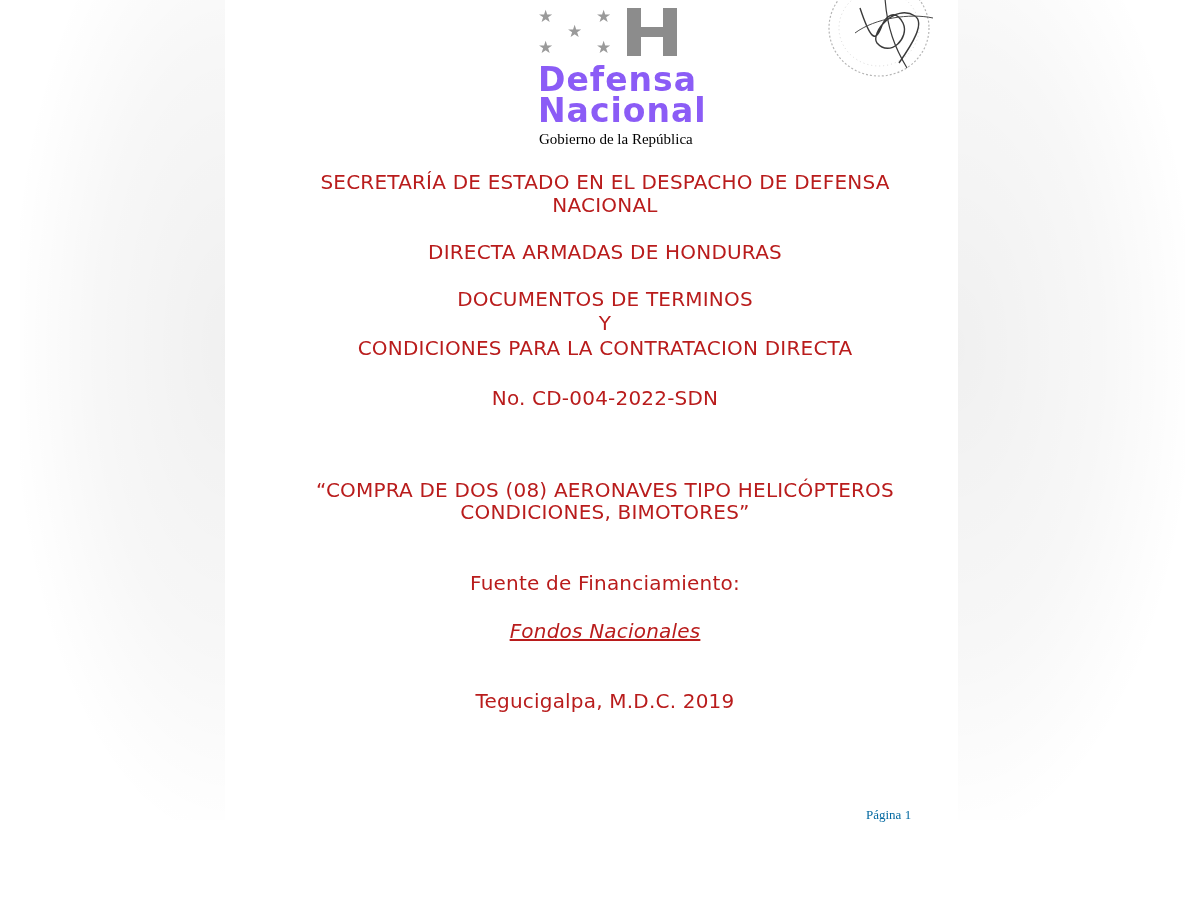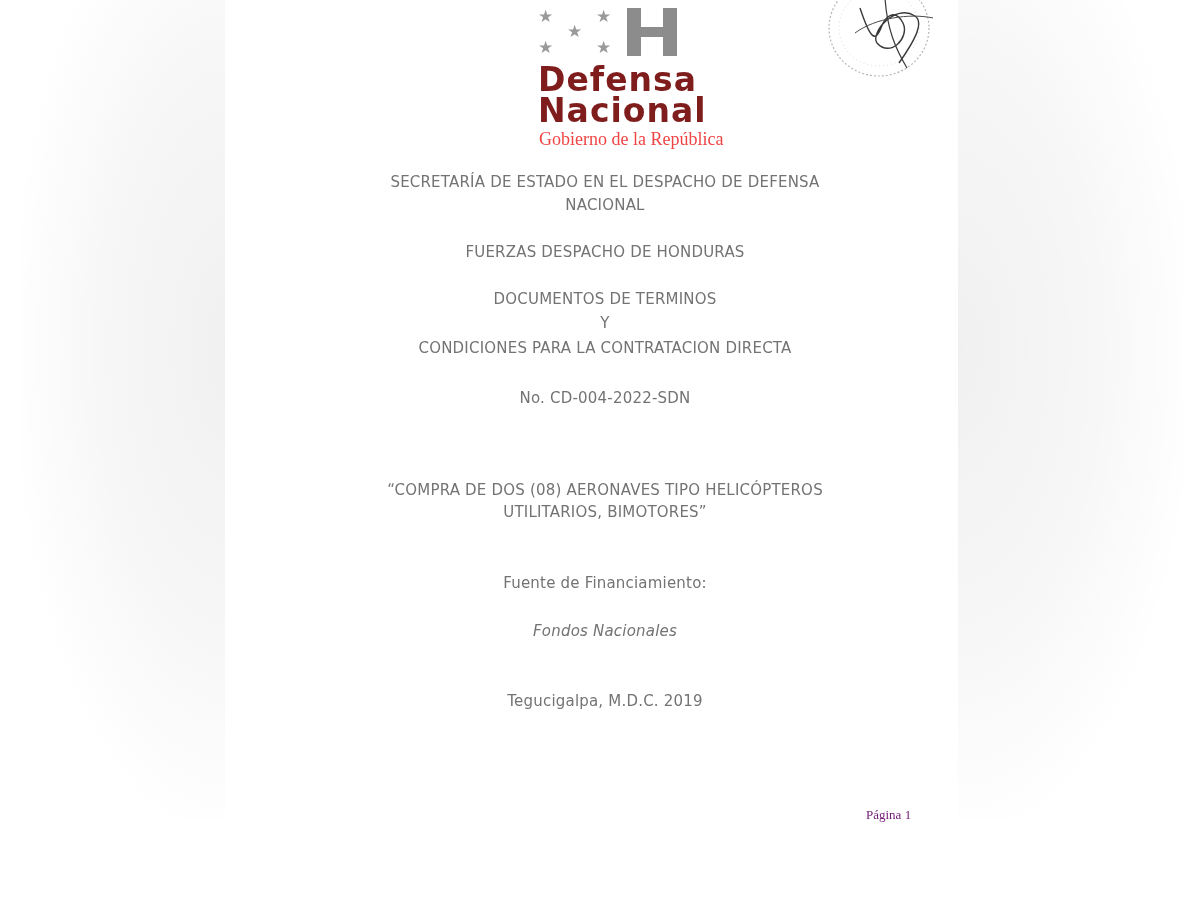--- a/index.html
+++ b/index.html
@@ -24,37 +24,37 @@
   .stars { position:absolute; left:0; top:0; width:80px; height:52px; }
   .star { position:absolute; color:#9a9a9a; font-size:17px; line-height:17px; }
   .logo-h {
     position:absolute; left:89px; top:4px; width:50px; height:48px;
   }
   .logo-h .bar-l { position:absolute; left:0; top:0; width:14px; height:48px; background:#8c8c8c; }
   .logo-h .bar-r { position:absolute; right:0; top:0; width:14px; height:48px; background:#8c8c8c; }
   .logo-h .bar-m { position:absolute; left:14px; top:19px; width:22px; height:10px; background:#8c8c8c; }
   .logo-title {
     position:absolute; left:0; top:60px; font-family:"DejaVu Sans", sans-serif;
-    font-weight:bold; color:#7f1d1d; font-size:33px; line-height:31px; letter-spacing:1px;
+    font-weight:bold; color:#8b5cf6; font-size:33px; line-height:31px; letter-spacing:1px;
   }
   .logo-sub {
     position:absolute; left:1px; top:127px; font-family:"Liberation Serif", serif;
-    color:#ef4444; font-size:18px; line-height:16px; white-space:nowrap;
+    color:#000000; font-size:15px; line-height:16px; white-space:nowrap;
   }
   .seal { position:absolute; left:590px; top:-12px; width:140px; height:110px; }
 
   .doc-line {
-    position:absolute; left:0; width:760px; text-align:center; color:#737373;
-    font-family:"DejaVu Sans", sans-serif; font-size:15px; line-height:24px; white-space:nowrap;
+    position:absolute; left:0; width:760px; text-align:center; color:#b91c1c;
+    font-family:"DejaVu Sans", sans-serif; font-size:20px; line-height:24px; white-space:nowrap;
     letter-spacing:0.2px;
   }
   .doc-line.italic { font-style:italic; }
   .page-num {
     position:absolute; left:641px; top:807px; font-family:"Liberation Serif", serif;
-    font-size:13px; color:#701a75;
+    font-size:13px; color:#0369a1;
   }
 </style>
 </head>
 <body>
 
 <div class="bg-shadow-left"></div>
 <div class="bg-shadow-right"></div>
 
 <div class="page">
 
@@ -82,30 +82,30 @@
     <ellipse cx="64" cy="40" rx="50" ry="48" fill="none" stroke="#b5b5b5" stroke-width="1.2" stroke-dasharray="2 2"></ellipse>
     <ellipse cx="64" cy="40" rx="40" ry="38" fill="none" stroke="#cfcfcf" stroke-width="0.8" stroke-dasharray="1 3"></ellipse>
     <path d="M45 20 C55 50, 60 55, 66 40 C70 28, 80 20, 88 35 C95 50, 75 70, 62 55 C55 45, 80 15, 100 28 C110 35, 98 55, 84 75" fill="none" stroke="#3a3a3a" stroke-width="1.4"></path>
     <path d="M70 10 C72 40, 80 60, 92 80" fill="none" stroke="#3a3a3a" stroke-width="1.2"></path>
     <path d="M40 45 C60 30, 95 25, 118 30" fill="none" stroke="#4a4a4a" stroke-width="1"></path>
   </svg>
 
   <div class="doc-line" style="top:170px;">SECRETARÍA DE ESTADO EN EL DESPACHO DE DEFENSA</div>
   <div class="doc-line" style="top:193px;">NACIONAL</div>
 
-  <div class="doc-line" style="top:240px;">FUERZAS DESPACHO DE HONDURAS</div>
+  <div class="doc-line" style="top:240px;">DIRECTA ARMADAS DE HONDURAS</div>
 
   <div class="doc-line" style="top:287px;">DOCUMENTOS DE TERMINOS</div>
   <div class="doc-line" style="top:311px;">Y</div>
   <div class="doc-line" style="top:336px;text-align:center;">CONDICIONES PARA LA CONTRATACION DIRECTA</div>
 
   <div class="doc-line" style="top:386px;">No. CD-004-2022-SDN</div>
 
   <div class="doc-line" style="top:478px;">“COMPRA DE DOS (08) AERONAVES TIPO HELICÓPTEROS</div>
-  <div class="doc-line" style="top:500px;">UTILITARIOS, BIMOTORES”</div>
+  <div class="doc-line" style="top:500px;">CONDICIONES, BIMOTORES”</div>
 
   <div class="doc-line" style="top:571px;">Fuente de Financiamiento:</div>
-  <div class="doc-line italic" style="top:619px;">Fondos Nacionales</div>
+  <div class="doc-line italic" style="top:619px;text-decoration:underline;">Fondos Nacionales</div>
 
   <div class="doc-line" style="top:689px;">Tegucigalpa, M.D.C. 2019</div>
 
   <div class="page-num">Página 1</div>
 </div>
 
 </body></html>

